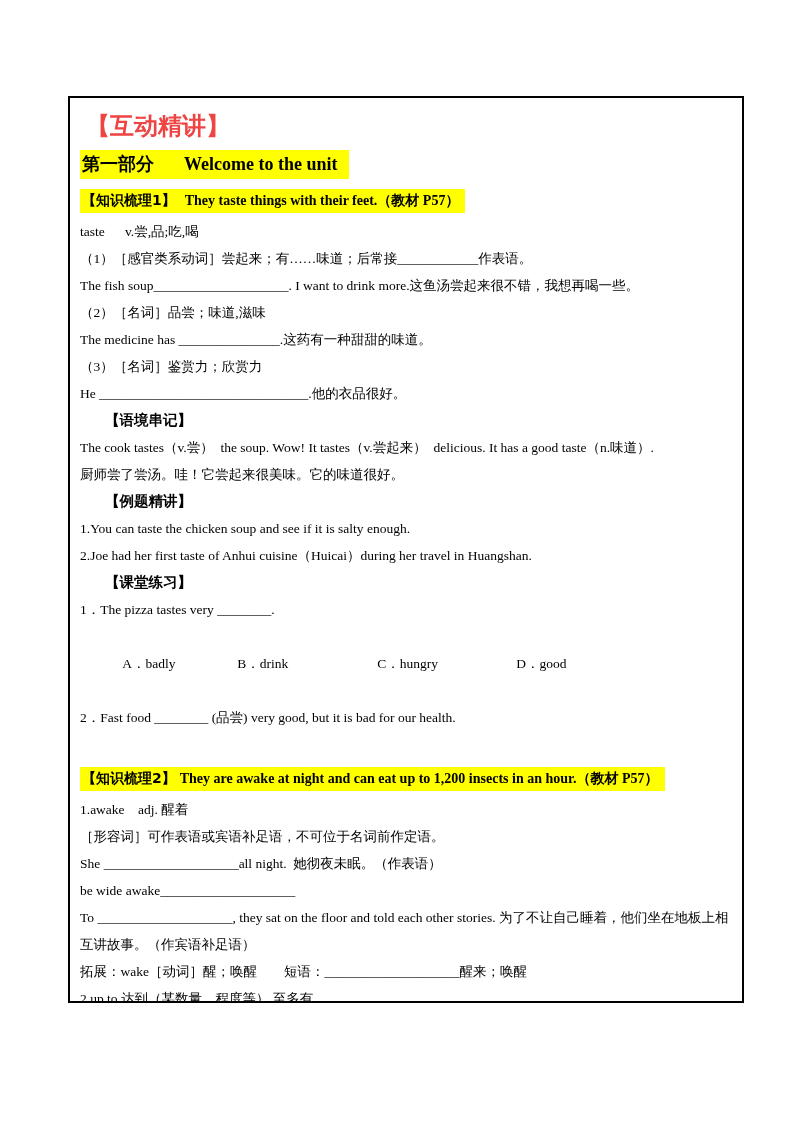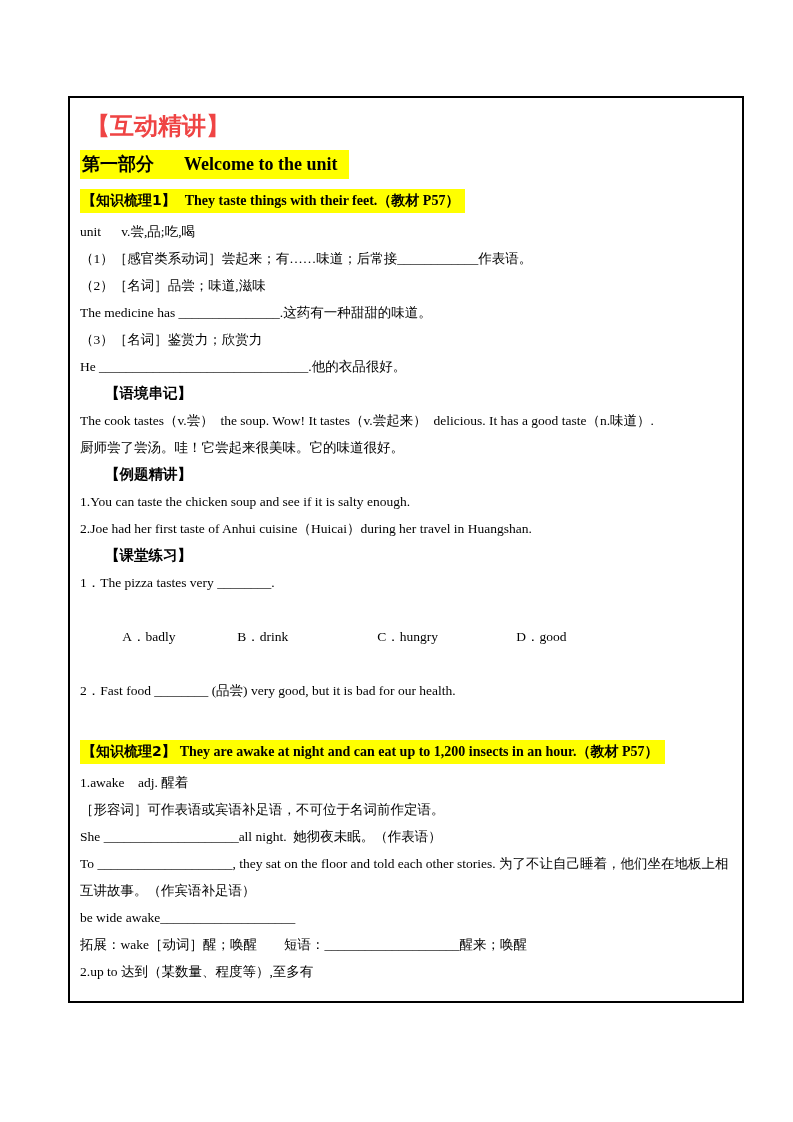--- a/index.html
+++ b/index.html
@@ -56,22 +56,23 @@
   <div class="main-title" style="color: #ef4444;">【互动精讲】</div>
 
   <div class="part-heading" style="background: rgb(255, 255, 0);">
     <span class="part-label">第一部分</span><span class="part-title">Welcome to the unit</span>
   </div>
 
   <div>
     <div class="k-heading" style="background: rgb(255, 255, 0);">
       <span class="k-tag">【知识梳理1】</span><span class="k-title">They taste things with their feet.（教材 P57）</span>
     </div>
-    <p class="line">unit      v.尝,品;吃,喝</p>
+    <p class="line">taste      v.尝,品;吃,喝</p>
     <p class="line">（1）［感官类系动词］尝起来；有……味道；后常接____________作表语。</p>
+    <p class="line">The fish soup____________________. I want to drink more.这鱼汤尝起来很不错，我想再喝一些。</p>
     <p class="line">（2）［名词］品尝；味道,滋味</p>
     <p class="line">The medicine has _______________.这药有一种甜甜的味道。</p>
     <p class="line">（3）［名词］鉴赏力；欣赏力</p>
     <p class="line">He _______________________________.他的衣品很好。</p>
 
     <p class="line sub-heading">【语境串记】</p>
     <p class="line">The cook tastes（v.尝）  the soup. Wow! It tastes（v.尝起来）  delicious. It has a good taste（n.味道）.</p>
     <p class="line">厨师尝了尝汤。哇！它尝起来很美味。它的味道很好。</p>
 
     <p class="line sub-heading">【例题精讲】</p>
@@ -86,21 +87,21 @@
     <p class="line">2．Fast food ________ (品尝) very good, but it is bad for our health.</p>
   </div>
 
   <div class="k2-wrap">
     <div class="k-heading" style="background: rgb(255, 255, 0);">
       <span class="k-tag">【知识梳理2】</span><span class="k-title">They are awake at night and can eat up to 1,200 insects in an hour.（教材 P57）</span>
     </div>
     <p class="line">1.awake    adj. 醒着</p>
     <p class="line">［形容词］可作表语或宾语补足语，不可位于名词前作定语。</p>
     <p class="line">She ____________________all night.  她彻夜未眠。（作表语）</p>
+    <p class="line">be wide awake____________________</p>
     <p class="line">To ____________________, they sat on the floor and told each other stories. 为了不让自己睡着，他们坐在地板上相互讲故事。（作宾语补足语）</p>
-    <p class="line">be wide awake____________________</p>
     <p class="line">拓展：wake［动词］醒；唤醒        短语：____________________醒来；唤醒</p>
     <p class="line">2.up to 达到（某数量、程度等）,至多有</p>
     
     
   </div>
 
 </div>
 
 </body></html>

